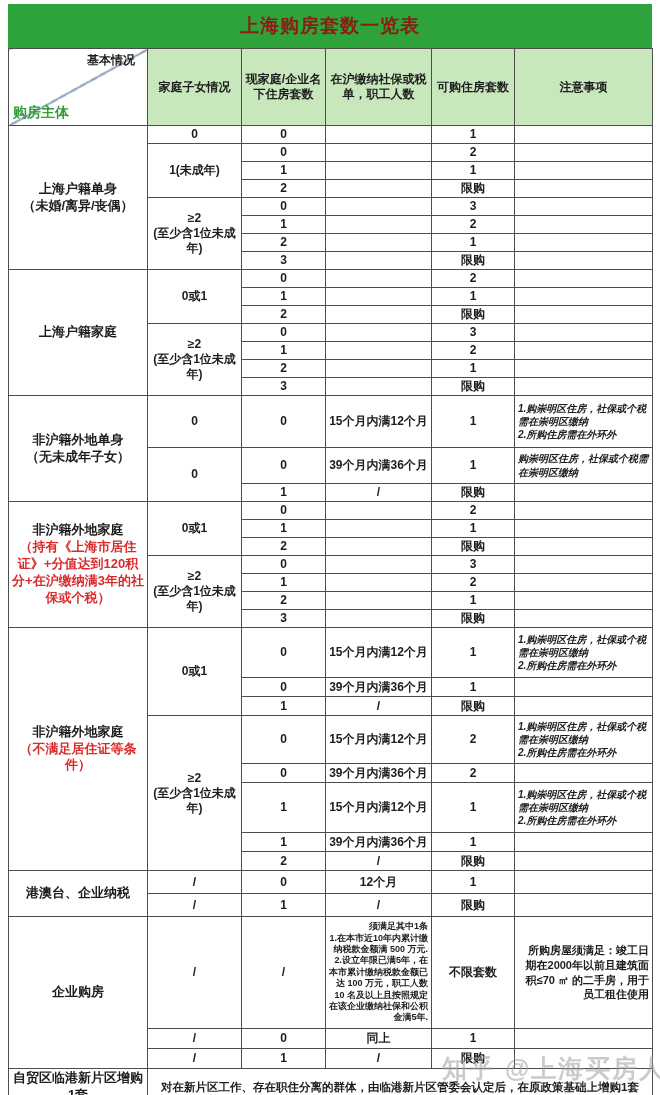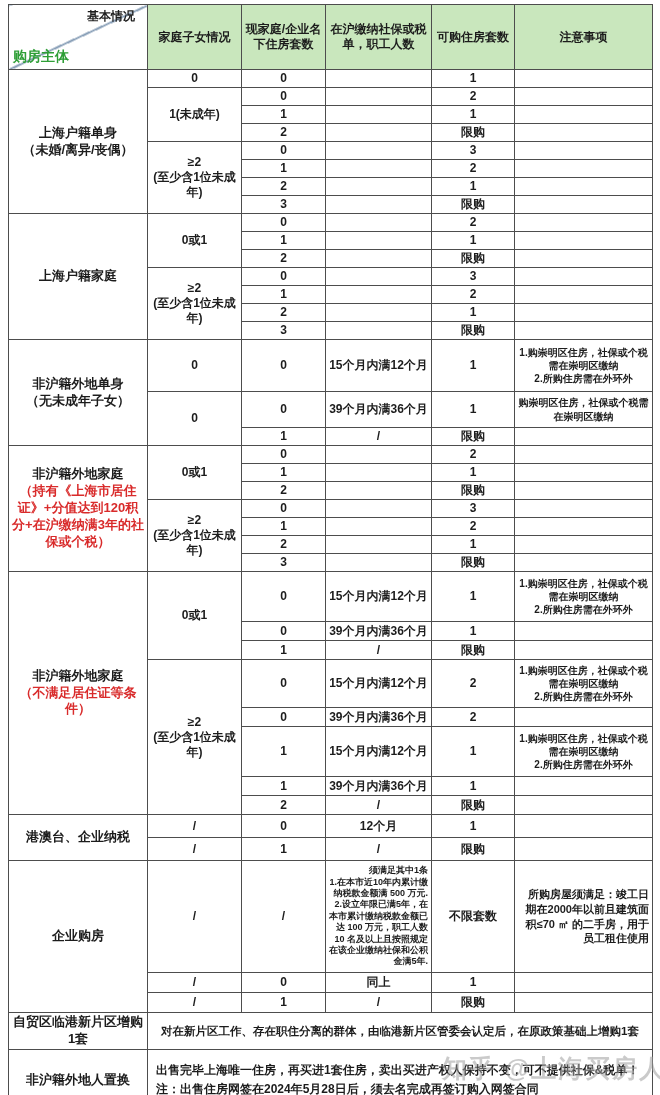--- a/index.html
+++ b/index.html
@@ -5,39 +5,40 @@
   html,body{margin:0;padding:0;background:#ffffff;}
   body{width:660px;font-family:"Liberation Sans","DejaVu Sans",sans-serif;}
   .page{position:relative;width:660px;padding:4px 8px 6px 8px;box-sizing:border-box;}
   .title-bar{width:644px;height:44px;background:#2ea23b;display:flex;align-items:center;justify-content:center;
     color:#8b1d15;font-size:19px;font-weight:bold;letter-spacing:1px;}
   table{table-layout:fixed;border-collapse:collapse;width:644px;}
   col.c1{width:139px}col.c2{width:94px}col.c3{width:84px}col.c4{width:106px}col.c5{width:83px}col.c6{width:138px}
   th,td{border:1px solid #4d4d4d;padding:1px 3px;text-align:center;vertical-align:middle;
     color:#1c1c1c;font-size:12px;font-weight:600;line-height:1.25;white-space:pre-line;overflow:hidden;}
   th{background:#c9e7bd;font-weight:bold;font-size:12px;height:48px;}
-  th.corner{background:#ffffff;position:relative;padding:8px;
+  th.corner{background:#ffffff;position:relative;padding:14px;
     background-image:linear-gradient(to bottom right,#ffffff calc(50% - 1px),#8aa0b8 calc(50% - 1px),#8aa0b8 calc(50% + 1px),#ffffff calc(50% + 1px));}
   .corner-top{position:absolute;top:4px;right:12px;font-size:12px;font-weight:bold;color:#1c1c1c;}
   .corner-bottom{position:absolute;bottom:4px;left:4px;font-size:14px;font-weight:bold;color:#2e9e36;}
   td.sub{font-weight:bold;font-size:13px;line-height:1.3;}
   td.sub .red{color:#d92b2b;}
-  td.note{text-align:center;font-size:10px;line-height:1.32;font-weight:600;}
+  td.note{text-align:left;font-size:10px;line-height:1.32;font-weight:600;font-style:italic;}
   td.note-big{text-align:right;font-size:11px;line-height:1.35;font-weight:600;}
   td.small{text-align:right;font-size:9px;line-height:1.27;font-weight:600;vertical-align:middle;}
   td.small .bold{font-weight:bold;}
   td.mergecenter{font-size:11.5px;font-weight:600;}
   td.mergeleft{text-align:left;font-size:12px;font-weight:600;padding:2px 8px;line-height:1.6;}
   .watermark{position:absolute;right:8px;top:1052px;width:210px;text-align:center;
     color:rgba(158,158,158,0.55);font-size:25px;font-weight:bold;letter-spacing:2px;pointer-events:none;white-space:nowrap;}
 </style>
 </head>
 <body>
 
 <div class="page">
+  <div class="title-bar">上海购房套数一览表</div>
 
   <table>
     <colgroup>
       <col class="c1">
         <col class="c2">
         <col class="c3">
         <col class="c4">
         <col class="c5">
         <col class="c6">
     </colgroup>

